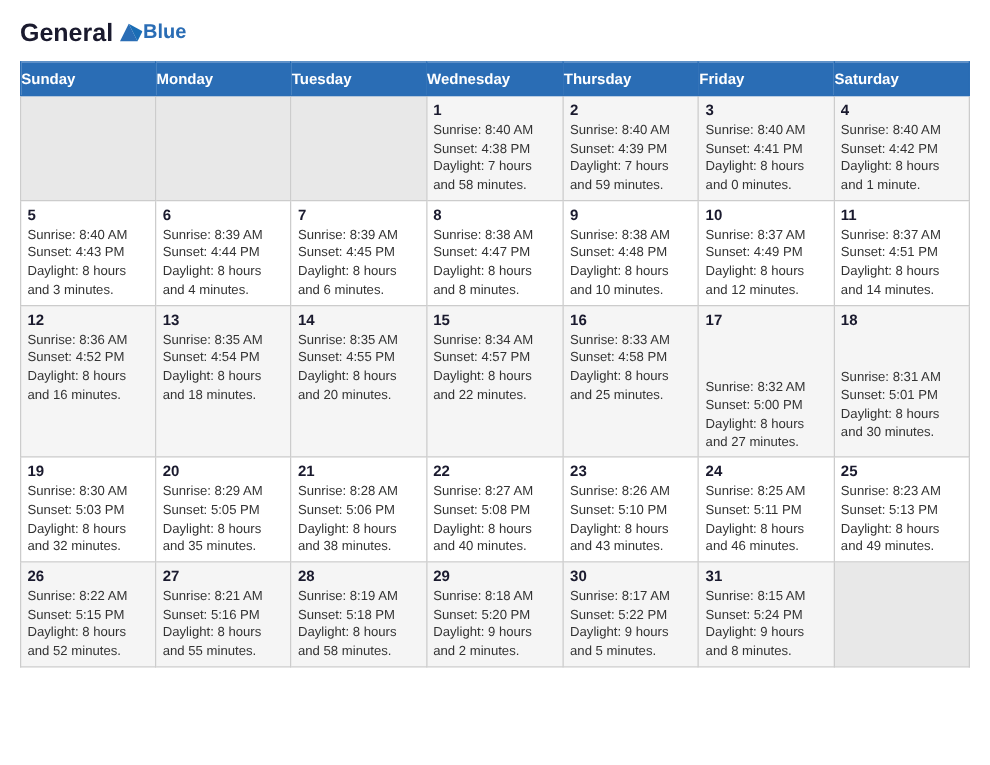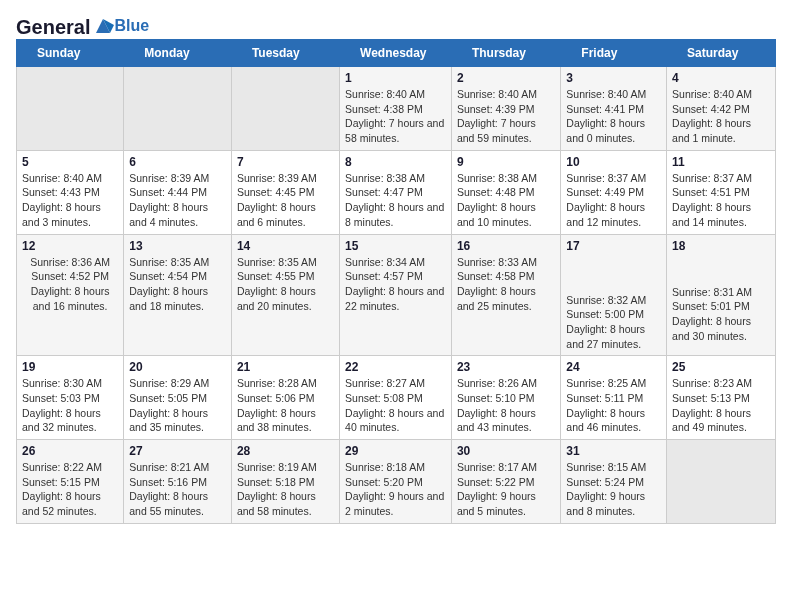--- a/index.html
+++ b/index.html
@@ -7,20 +7,21 @@
       font-family: Arial, sans-serif;
       background: #fff;
       width: 792px;
       min-height: 612px;
       padding: 16px;
     }
     .header-area {
       display: flex;
       justify-content: space-between;
       align-items: flex-start;
+      margin-bottom: 10px;
     }
     .logo {
       display: flex;
       flex-direction: column;
       align-items: flex-start;
     }
     .logo-icon {
       display: flex;
       align-items: center;
     }
@@ -38,21 +39,21 @@
     }
     table {
       width: 100%;
       border-collapse: collapse;
       font-size: 11px;
     }
     thead th {
       background-color: #2a6db5;
       color: #fff;
       text-align: left;
-      padding: 6px 20px;
+      padding: 6px 0;
       font-size: 12px;
       font-weight: bold;
       border: 1px solid #2a6db5;
     }
     tbody td {
       border: 1px solid #ccc;
       vertical-align: top;
       padding: 4px 5px;
       width: 113px;
       min-height: 80px;
@@ -184,21 +185,21 @@
         <td>
           <span class="day-num">11</span>
           <div class="day-content" style="white-space: pre-line;">Sunrise: 8:37 AM
 Sunset: 4:51 PM
 Daylight: 8 hours and 14 minutes.</div>
         </td>
       </tr>
       <tr>
         <td>
           <span class="day-num">12</span>
-          <div class="day-content" style="white-space: pre-line; text-align: center;">Sunrise: 8:36 AM
+          <div class="day-content" style="white-space: pre-line;">Sunrise: 8:36 AM
 Sunset: 4:52 PM
 Daylight: 8 hours and 16 minutes.</div>
         </td>
         <td>
           <span class="day-num">13</span>
           <div class="day-content" style="white-space: pre-line;">Sunrise: 8:35 AM
 Sunset: 4:54 PM
 Daylight: 8 hours and 18 minutes.</div>
         </td>
         <td>

